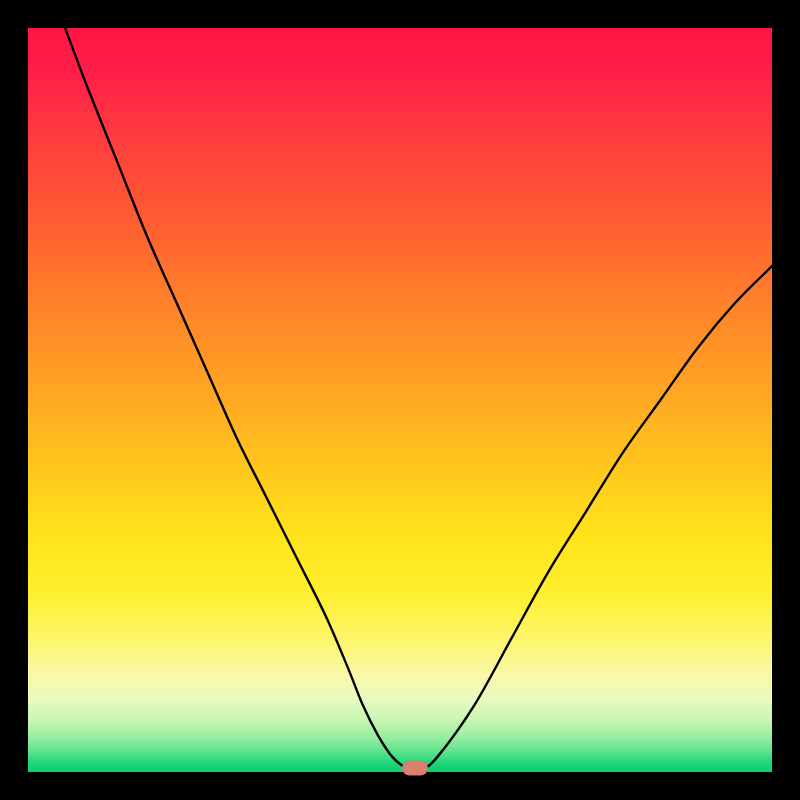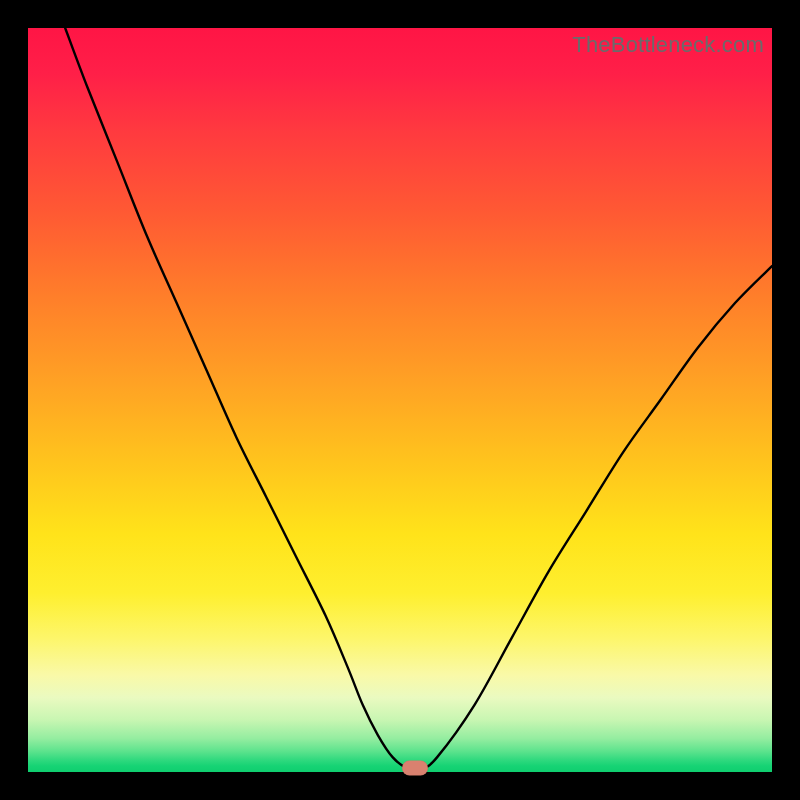--- a/index.html
+++ b/index.html
@@ -72,21 +72,20 @@
     border-radius: 8px;
     transform: translate(-50%, -50%);
     box-shadow: 0 0 0 0.5px rgba(0,0,0,0.08) inset;
   }
 </style>
 </head>
 <body>
 
 <div class="frame">
   <div class="plot-area">
-    <div class="watermark">TheBottleneck.com</div>
 
     <svg class="curve" viewBox="0 0 744 744" preserveAspectRatio="none">
       <path id="curve-path" d="M 37.20 0.00 C 40.92 9.92, 50.84 37.20, 59.52 59.52 C 68.20 81.84, 79.36 109.12, 89.28 133.92 C 99.20 158.72, 109.12 184.76, 119.04 208.32 C 128.96 231.88, 138.88 252.96, 148.80 275.28 C 158.72 297.60, 168.64 319.92, 178.56 342.24 C 188.48 364.56, 198.40 388.12, 208.32 409.20 C 218.24 430.28, 228.16 448.88, 238.08 468.72 C 248.00 488.56, 257.92 508.40, 267.84 528.24 C 277.76 548.08, 288.92 569.16, 297.60 587.76 C 306.28 606.36, 313.72 624.96, 319.92 639.84 C 326.12 654.72, 329.84 665.88, 334.80 677.04 C 339.76 688.20, 344.72 698.12, 349.68 706.80 C 354.64 715.48, 359.60 723.54, 364.56 729.12 C 369.52 734.70, 374.48 738.42, 379.44 740.28 C 384.40 742.14, 389.36 742.14, 394.32 740.28 C 399.28 738.42, 400.52 739.66, 409.20 729.12 C 417.88 718.58, 434.00 696.88, 446.40 677.04 C 458.80 657.20, 471.20 632.40, 483.60 610.08 C 496.00 587.76, 508.40 564.20, 520.80 543.12 C 533.20 522.04, 545.60 503.44, 558.00 483.60 C 570.40 463.76, 582.80 442.68, 595.20 424.08 C 607.60 405.48, 620.00 389.36, 632.40 372.00 C 644.80 354.64, 657.20 336.04, 669.60 319.92 C 682.00 303.80, 694.40 288.92, 706.80 275.28 C 719.20 261.64, 737.80 244.28, 744.00 238.08" fill="none" stroke="#000" stroke-width="2.4" stroke-linejoin="round" stroke-linecap="round"></path>
     </svg>
 
     <div id="marker" class="marker" style="left: 386.88px; top: 740.28px;"></div>
   </div>
 </div>
 
 </body></html>

